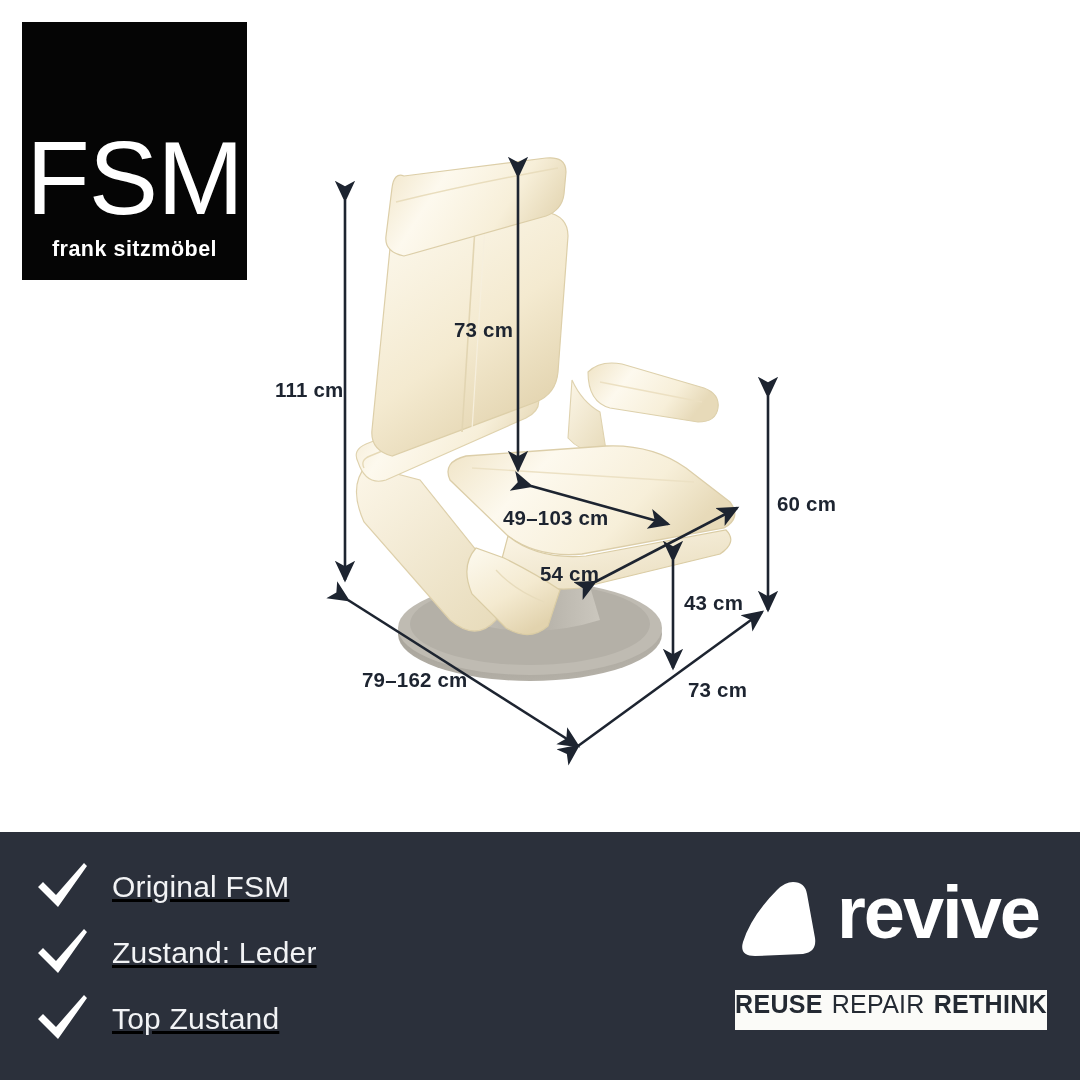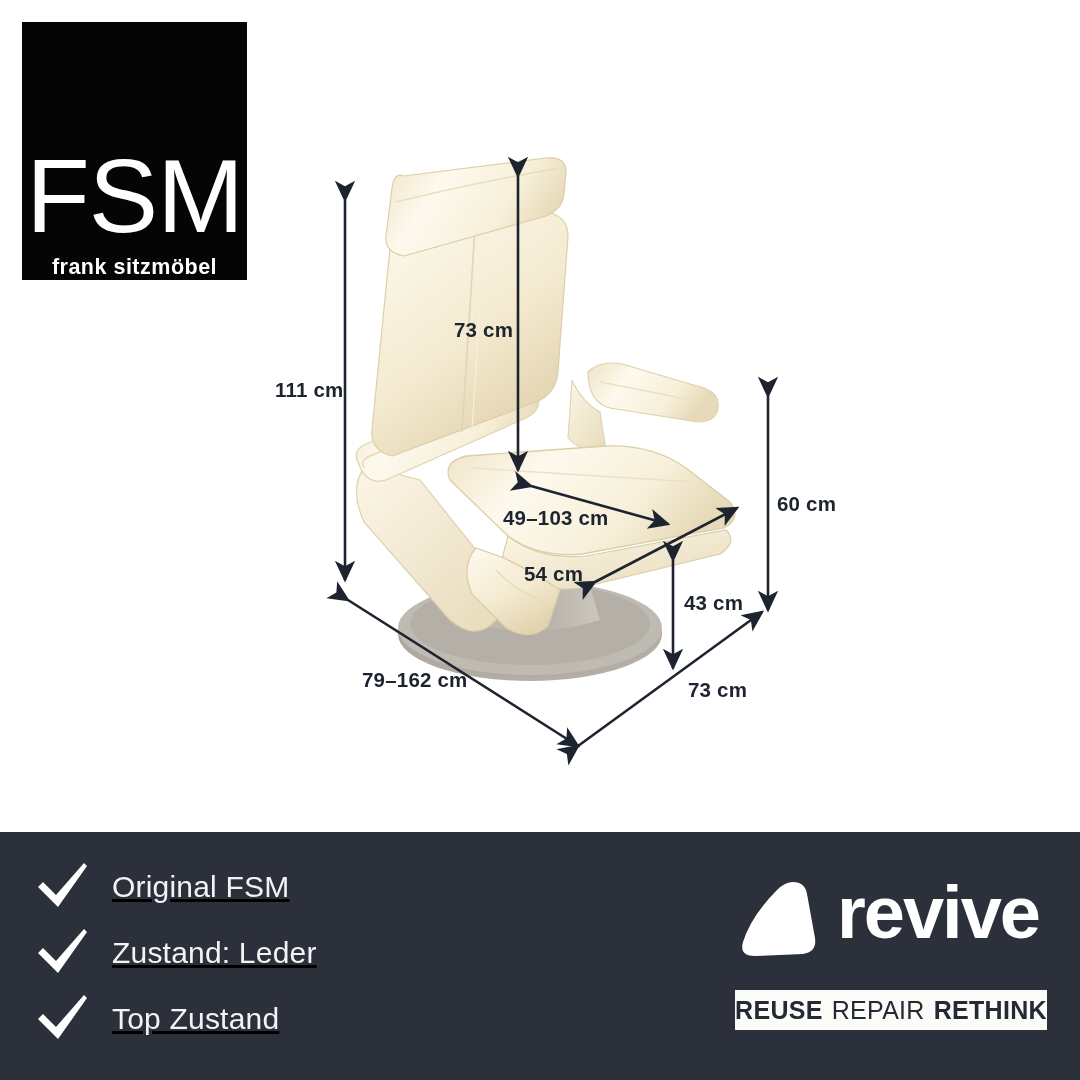--- a/index.html
+++ b/index.html
@@ -10,21 +10,21 @@
     overflow:hidden;
     position:relative;
   }
   #stage{position:relative;width:1080px;height:1080px;background:#fff;overflow:hidden;}
 
   
   .fsm-logo{
     position:absolute;left:22px;top:22px;width:225px;height:258px;
     background:#050505;
     display:flex;flex-direction:column;align-items:center;justify-content:flex-end;
-    box-sizing:border-box;
+    padding-bottom:18px;box-sizing:border-box;
   }
   .fsm-mark{
     color:#fff;font-size:104px;line-height:.92;font-weight:400;
     letter-spacing:-1px;font-family:"Liberation Sans", sans-serif;
   }
   .fsm-sub{
     color:#fff;font-size:21.5px;font-weight:700;letter-spacing:.5px;margin-top:10px;
     font-family:"Liberation Sans", sans-serif;
     text-align:center;
   }
@@ -54,21 +54,21 @@
   }
 
   .revive{position:absolute;left:735px;top:44px;width:312px;}
   .revive-top{display:flex;align-items:flex-start;height:96px;}
   .revive-word{
     color:#ffffff;font-size:74px;font-weight:700;letter-spacing:-2px;margin-left:10px;
     font-family:"Liberation Sans", sans-serif;line-height:1;
   }
   .tagline{
     margin-top:18px;background:#fbfbf8;height:40px;
-    display:flex;align-items:center;justify-content:center;gap:9px;
+    display:flex;align-items:flex-start;justify-content:center;gap:9px;
   }
   .tag-b{color:#242a33;font-size:25px;font-weight:700;letter-spacing:.3px;font-family:"Liberation Sans", sans-serif;}
   .tag-l{color:#242a33;font-size:25px;font-weight:400;letter-spacing:.3px;font-family:Liberation Sans, sans-serif;}
 </style>
 </head>
 <body>
 
 <div id="stage">
 
   <div class="fsm-logo">
@@ -163,21 +163,21 @@
 
         <line x1="578" y1="746" x2="762" y2="612"></line>
 
         <line x1="348" y1="600" x2="578" y2="746"></line>
       </g>
     </svg>
 
     <div class="dimlabel" style="left:275px;top:378px;">111 cm</div>
     <div class="dimlabel" style="left:454px;top:318px;">73 cm</div>
     <div class="dimlabel" style="left:503px;top:506px;">49–103 cm</div>
-    <div class="dimlabel" style="left:524px;top:562px;">54 cm</div>
+    <div class="dimlabel" style="left:540px;top:562px;">54 cm</div>
     <div class="dimlabel" style="left:777px;top:492px;">60 cm</div>
     <div class="dimlabel" style="left:684px;top:591px;">43 cm</div>
     <div class="dimlabel" style="left:688px;top:678px;">73 cm</div>
     <div class="dimlabel" style="left:362px;top:668px;">79–162 cm</div>
   </div>
 
   <div class="banner">
 
     <div class="features">
 

